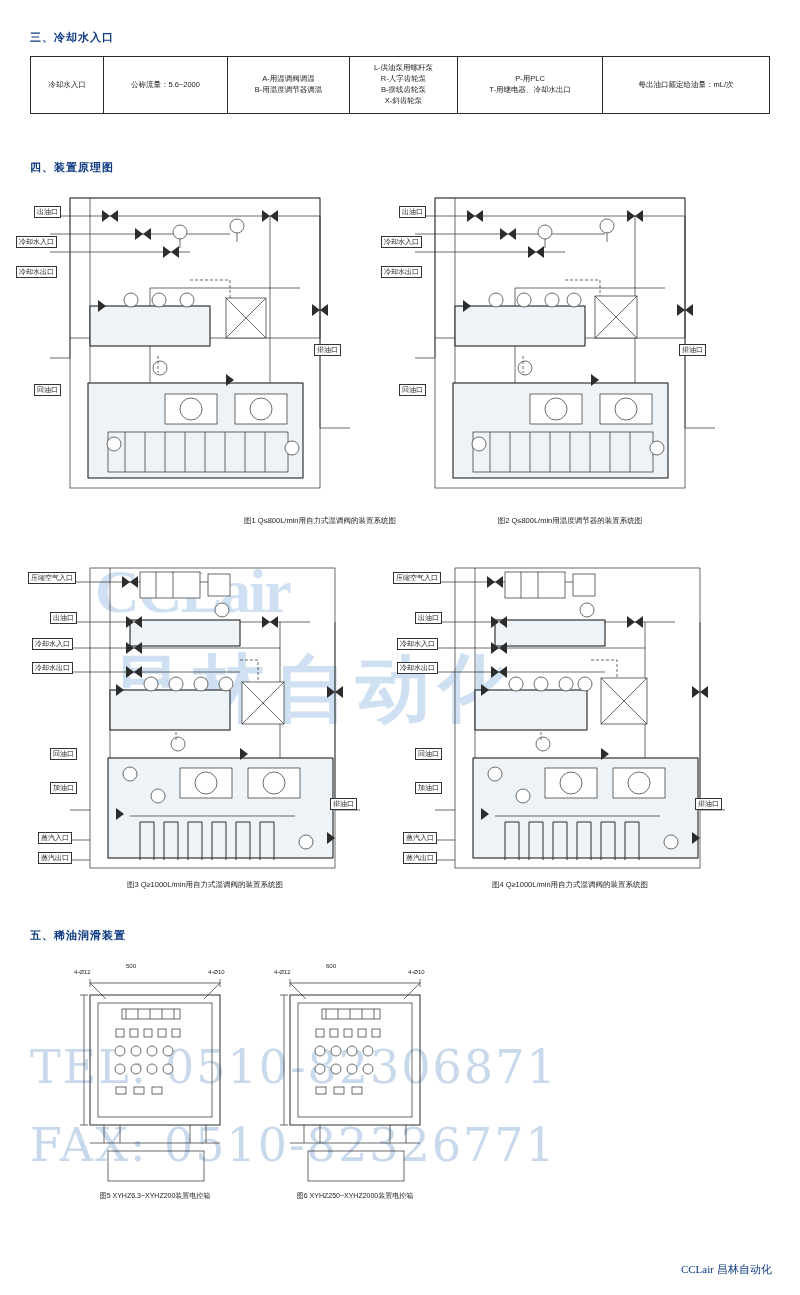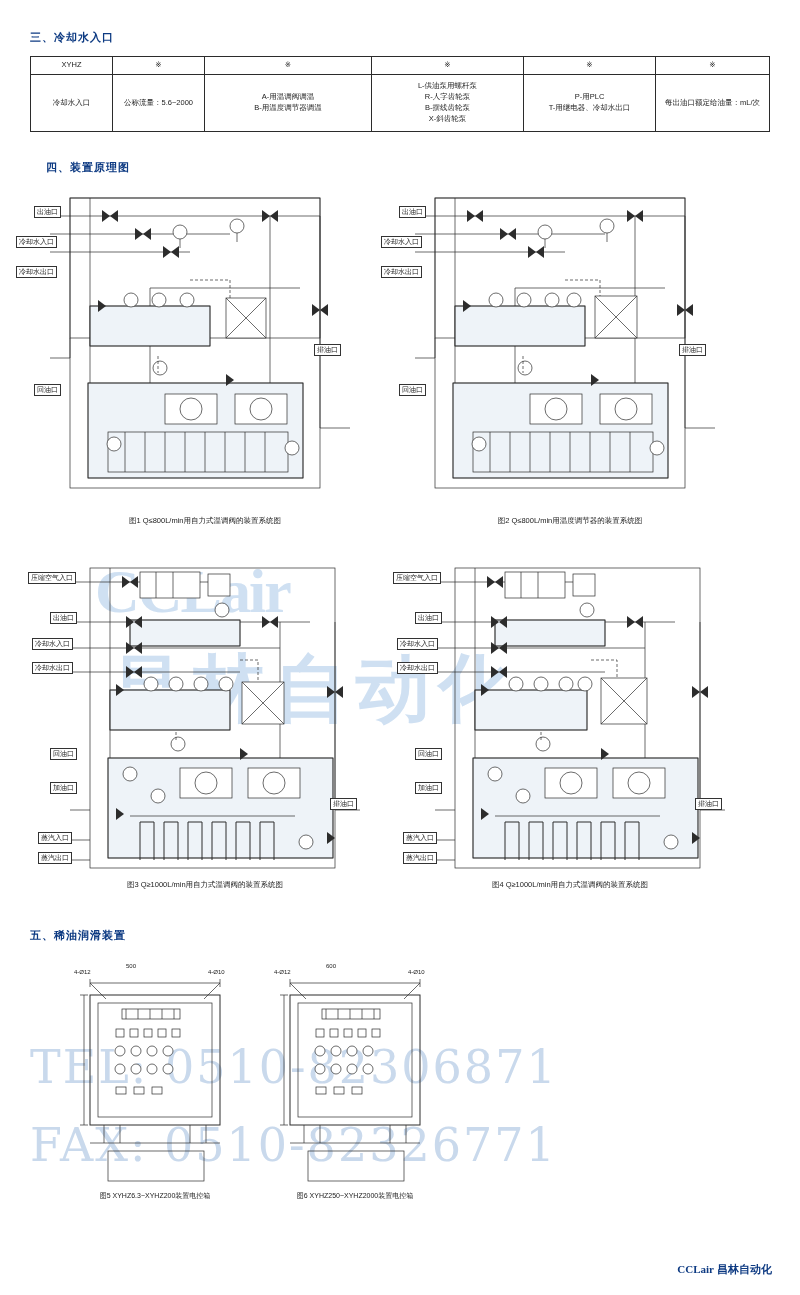--- a/index.html
+++ b/index.html
@@ -25,58 +25,50 @@
   .fl{fill:#2c2c2c;}
   .wh{fill:#fff;stroke:#2c2c2c;stroke-width:.7;}
   .hatch{fill:#eef3f8;stroke:#2c2c2c;stroke-width:.7;}
 
   
   .wm-cc{position:absolute;left:95px;top:556px;font-size:62px;font-weight:bold;color:#cfe0f2;font-family:"Liberation Serif",serif;letter-spacing:-2px;}
   .wm-cn{position:absolute;left:110px;top:640px;font-size:74px;font-weight:bold;color:#cfe0f2;font-family:"DejaVu Sans",sans-serif;letter-spacing:8px;}
   .wm-tel{position:absolute;left:30px;top:1040px;font-size:46px;color:#c9d9ec;font-family:"DejaVu Serif",serif;letter-spacing:2px;}
   .wm-fax{position:absolute;left:30px;top:1118px;font-size:46px;color:#c9d9ec;font-family:"DejaVu Serif",serif;letter-spacing:2px;}
 
-  .foot{position:absolute;right:28px;bottom:18px;font-size:11px;color:#0d3a82;font-weight:bold;}
+  .foot{position:absolute;right:28px;bottom:18px;font-size:11px;color:#0d3a82;font-weight:normal;}
   .foot .en{font-family:"Liberation Serif",serif;}
 
   
   .dimtxt{position:absolute;font-size:6px;color:#1b1b1b;white-space:nowrap;}
 </style>
 </head>
 <body>
 
 <div class="sec-title" style="left:30px;top:30px;">三、冷却水入口</div>
 
 <table class="tbl">
   <tbody>
-      <tr class="r1">
-    <td style="width:75px;">XYHZ</td>
-    <td style="width:85px;">※</td>
-    <td style="width:160px;">※</td>
-    <td style="width:145px;">※</td>
-    <td style="width:125px;">※</td>
-    <td>※</td>
-  </tr>
   <tr class="r2">
     <td><span>冷却水入口</span></td>
     <td><span style="white-space:pre-line">公称流量：5.6~2000</span></td>
     <td><span style="white-space:pre-line">A-用温调阀调温
 B-用温度调节器调温</span></td>
     <td><span style="white-space:pre-line">L-供油泵用螺杆泵
 R-人字齿轮泵
 B-摆线齿轮泵
 X-斜齿轮泵</span></td>
     <td><span style="white-space:pre-line">P-用PLC
 T-用继电器、冷却水出口</span></td>
     <td><span style="white-space:pre-line">每出油口额定给油量：mL/次</span></td>
   </tr>
 </tbody>
   </table>
 
-<div class="sec-title" style="left:46px;top:160px;">四、装置原理图</div>
+<div class="sec-title" style="left:30px;top:160px;">四、装置原理图</div>
 
 <div class="wm-cc">CCLair</div>
 <div class="wm-cn">昌林自动化</div>
 
 <div class="diag" style="left:30px;top:188px;width:350px;height:348px;">
   <svg width="350" height="330" viewBox="0 0 350 330">
 
     <rect class="ln" x="40" y="10" width="250" height="290"></rect>
     <rect class="ln" x="40" y="10" width="250" height="140" fill="none"></rect>
 
@@ -144,21 +136,21 @@
     <path class="ln" d="M290 240 H320"></path>
 
     <path class="ln" d="M20 28 H40 M20 46 H40 M20 64 H40"></path>
     <path class="ln" d="M20 170 H40 M40 170 V150"></path>
   </svg>
   <div class="lblbox" style="left:4px;top:18px;">出油口</div>
   <div class="lblbox" style="left:-14px;top:48px;">冷却水入口</div>
   <div class="lblbox" style="left:-14px;top:78px;">冷却水出口</div>
   <div class="lblbox" style="left:4px;top:196px;">回油口</div>
   <div class="lblbox" style="left:284px;top:156px;">排油口</div>
-  <div class="caption" style="left:0;top:328px;">图1 Q≤800L/min用自力式温调阀的装置系统图</div>
+  <div class="caption" style="left:16px;top:328px;text-align:right;">图1 Q≤800L/min用自力式温调阀的装置系统图</div>
 </div>
 
 <div class="diag" style="left:395px;top:188px;width:350px;height:348px;">
   <svg width="350" height="330" viewBox="0 0 350 330">
     <rect class="ln" x="40" y="10" width="250" height="290"></rect>
     <rect class="ln" x="40" y="10" width="250" height="140" fill="none"></rect>
     <rect class="hatch" x="58" y="195" width="215" height="95"></rect>
     <rect class="ln" x="58" y="195" width="215" height="95"></rect>
     <path class="ln" d="M40 28 H290"></path>
     <path class="ln" d="M40 46 H210"></path>

